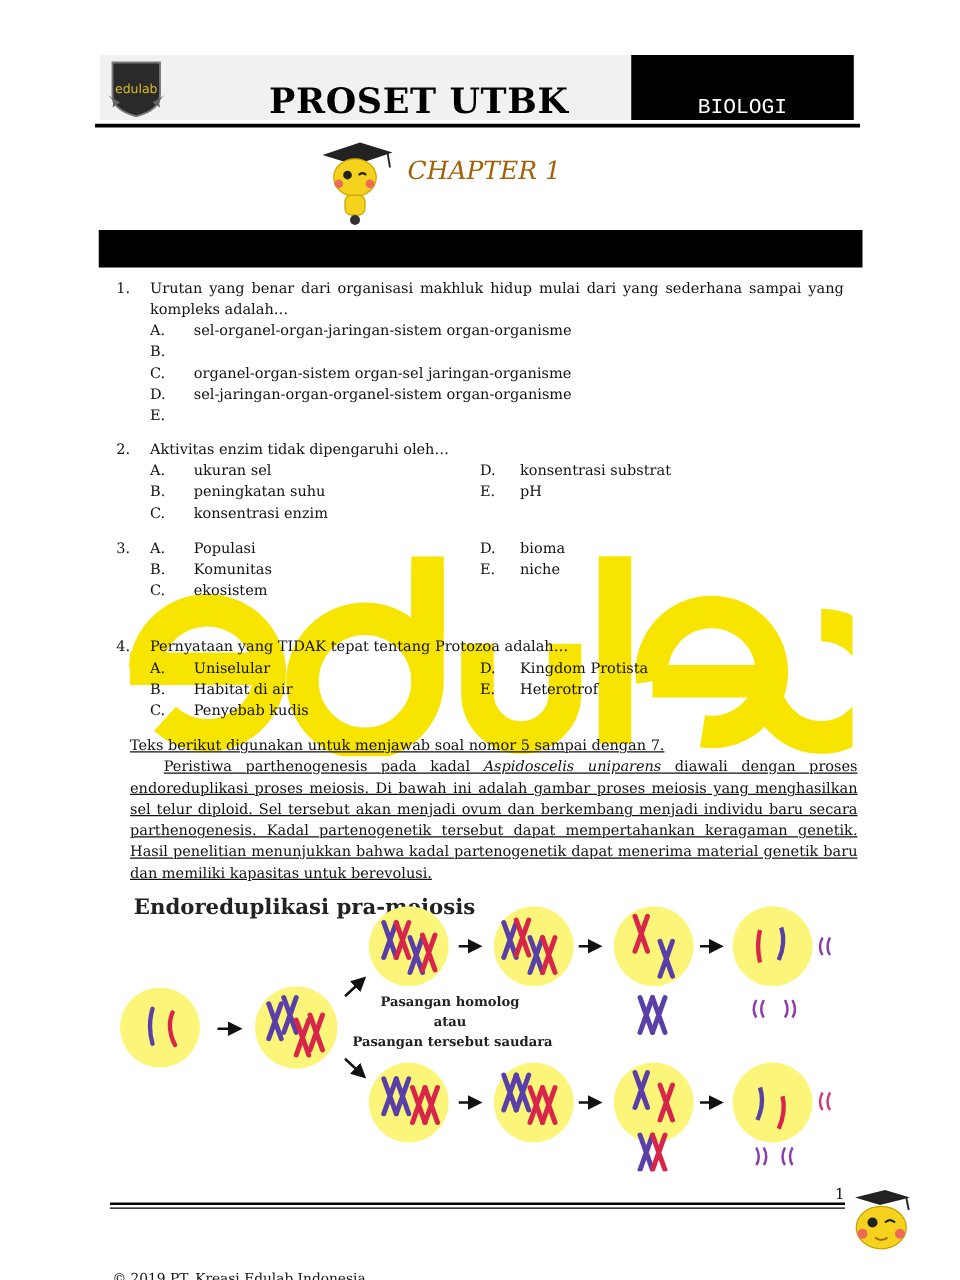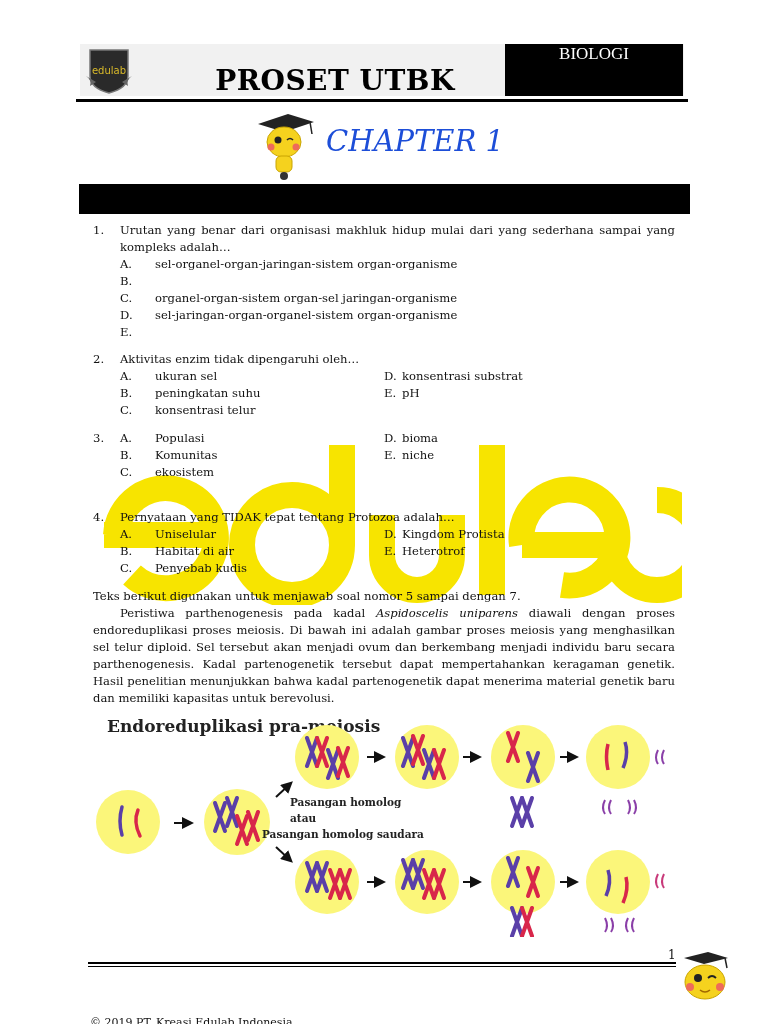--- a/index.html
+++ b/index.html
@@ -2,43 +2,43 @@
 <html><head>
 <meta charset="utf-8">
 <style>
   html,body{margin:0;padding:0;background:#fff;}
   body{width:768px;height:1024px;position:relative;overflow:hidden;font-family:"DejaVu Serif","Liberation Serif",serif;color:#111;}
   .abs{position:absolute;}
   
   .hdr{left:80px;top:44px;width:604px;height:52px;background:#f1f1f1;}
   .logo{left:86px;top:46px;width:46px;height:48px;}
   .hdr-title{left:190px;top:54px;width:290px;text-align:center;font-family:"DejaVu Serif",serif;font-weight:900;font-size:28px;letter-spacing:0.5px;color:#000000;margin-top:10px;}
-  .hdr-subj{left:505px;top:44px;width:178px;height:52px;background:#000;color:#fff;display:flex;align-items:flex-start;justify-content:center;font-family:Liberation Serif, serif;font-size:17px;}
+  .hdr-subj{left:505px;top:44px;width:178px;height:52px;background:#000;color:#fff;display:flex;align-items:flex-end;justify-content:center;font-family:Liberation Mono, monospace;font-size:17px;}
   .hdr-rule{left:76px;top:99px;width:612px;height:3px;background:#000;}
   
   .mascot{left:254px;top:110px;width:64px;height:72px;}
-  .chapter{left:326px;top:124px;font-family:"DejaVu Serif",serif;font-style:italic;font-size:29px;color:#1d4ed8;}
+  .chapter{left:326px;top:124px;font-family:"DejaVu Serif",serif;font-style:italic;font-size:20px;color:#a16207;}
   .blackbar{left:79px;top:184px;width:611px;height:30px;background:#000;}
   
   .wm{left:92px;top:445px;width:590px;height:160px;}
   
   .q{position:absolute;left:93px;width:582px;font-size:11.6px;line-height:17px;}
   .qnum{position:absolute;left:0;top:0;}
   .qtext{margin-left:27px;text-align:justify;}
   .opt{position:relative;height:17px;}
   .opt .l{position:absolute;left:27px;}
   .opt .t{position:absolute;left:50px;margin-left:12px;}
   .opt .l2{position:absolute;left:291px;}
-  .opt .t2{position:absolute;left:309px;}
-  .para{position:absolute;left:93px;width:582px;font-size:11.6px;line-height:17px;text-align:justify;}
+  .opt .t2{position:absolute;left:323px;}
+  .para{position:absolute;left:104px;width:582px;font-size:11.6px;line-height:17px;text-align:justify;text-decoration:underline;}
   .indent{text-indent:27px;}
   
   .fig{left:90px;top:712px;width:590px;height:225px;}
   .figtitle{left:107px;top:716px;font-family:"DejaVu Serif",serif;font-weight:bold;font-size:17px;color:#222;}
-  .figlabel{position:absolute;font-family:"DejaVu Serif",serif;font-weight:bold;font-size:10.5px;color:#222;}
+  .figlabel{position:absolute;font-family:"DejaVu Serif",serif;font-weight:bold;font-size:10.5px;color:#222;text-align:center;}
   
   .foot-rule1{left:88px;top:962px;width:588px;height:2px;background:#000;}
   .foot-rule2{left:88px;top:966px;width:588px;height:1px;background:#000;}
   .foot-text{left:90px;top:1016px;font-size:11px;}
   .pagenum{left:668px;top:948px;font-size:12px;}
   .mascot2{left:678px;top:950px;width:54px;height:52px;}
 </style>
 </head>
 <body>
 
@@ -113,21 +113,21 @@
       <span class="t2">konsentrasi substrat</span>
   </div>
   <div class="opt">
     <span class="l">B.</span>
       <span class="t">peningkatan suhu</span>
     <span class="l2">E.</span>
       <span class="t2">pH</span>
   </div>
   <div class="opt">
     <span class="l">C.</span>
-      <span class="t">konsentrasi telur</span>
+      <span class="t">konsentrasi enzim</span>
   </div>
 </div>
 
 <div class="q" style="top:430px;">
   <span class="qnum">3.</span>
   <div class="opt">
     <span class="l">A.</span>
       <span class="t">Populasi</span>
     <span class="l2">D.</span>
       <span class="t2">bioma</span>
@@ -244,21 +244,21 @@
     <line x1="277" y1="45" x2="292" y2="45"></line>
     <line x1="277" y1="170" x2="292" y2="170"></line>
     <line x1="373" y1="45" x2="388" y2="45"></line>
     <line x1="373" y1="170" x2="388" y2="170"></line>
     <line x1="470" y1="45" x2="485" y2="45"></line>
     <line x1="470" y1="170" x2="485" y2="170"></line>
   </g>
 </svg>
 <div class="figlabel" style="left:290px;top:796px;width:140px;">Pasangan homolog</div>
 <div class="figlabel" style="left:290px;top:812px;width:140px;">atau</div>
-<div class="figlabel" style="left:262px;top:828px;width:200px;">Pasangan homolog saudara</div>
+<div class="figlabel" style="left:262px;top:828px;width:200px;">Pasangan tersebut saudara</div>
 
 <div class="abs pagenum">1</div>
 <div class="abs foot-rule1"></div>
 <div class="abs foot-rule2"></div>
 <div class="abs foot-text">© 2019 PT. Kreasi Edulab Indonesia</div>
 <svg class="abs mascot2" viewBox="0 0 54 52">
   <polygon points="6,8 30,2 50,8 26,14" fill="#222"></polygon>
   <line x1="47" y1="8" x2="49" y2="18" stroke="#222" stroke-width="1.5"></line>
   <ellipse cx="27" cy="32" rx="20" ry="17" fill="#f5d21e" stroke="#c9a400"></ellipse>
   <circle cx="20" cy="28" r="4" fill="#222"></circle>

